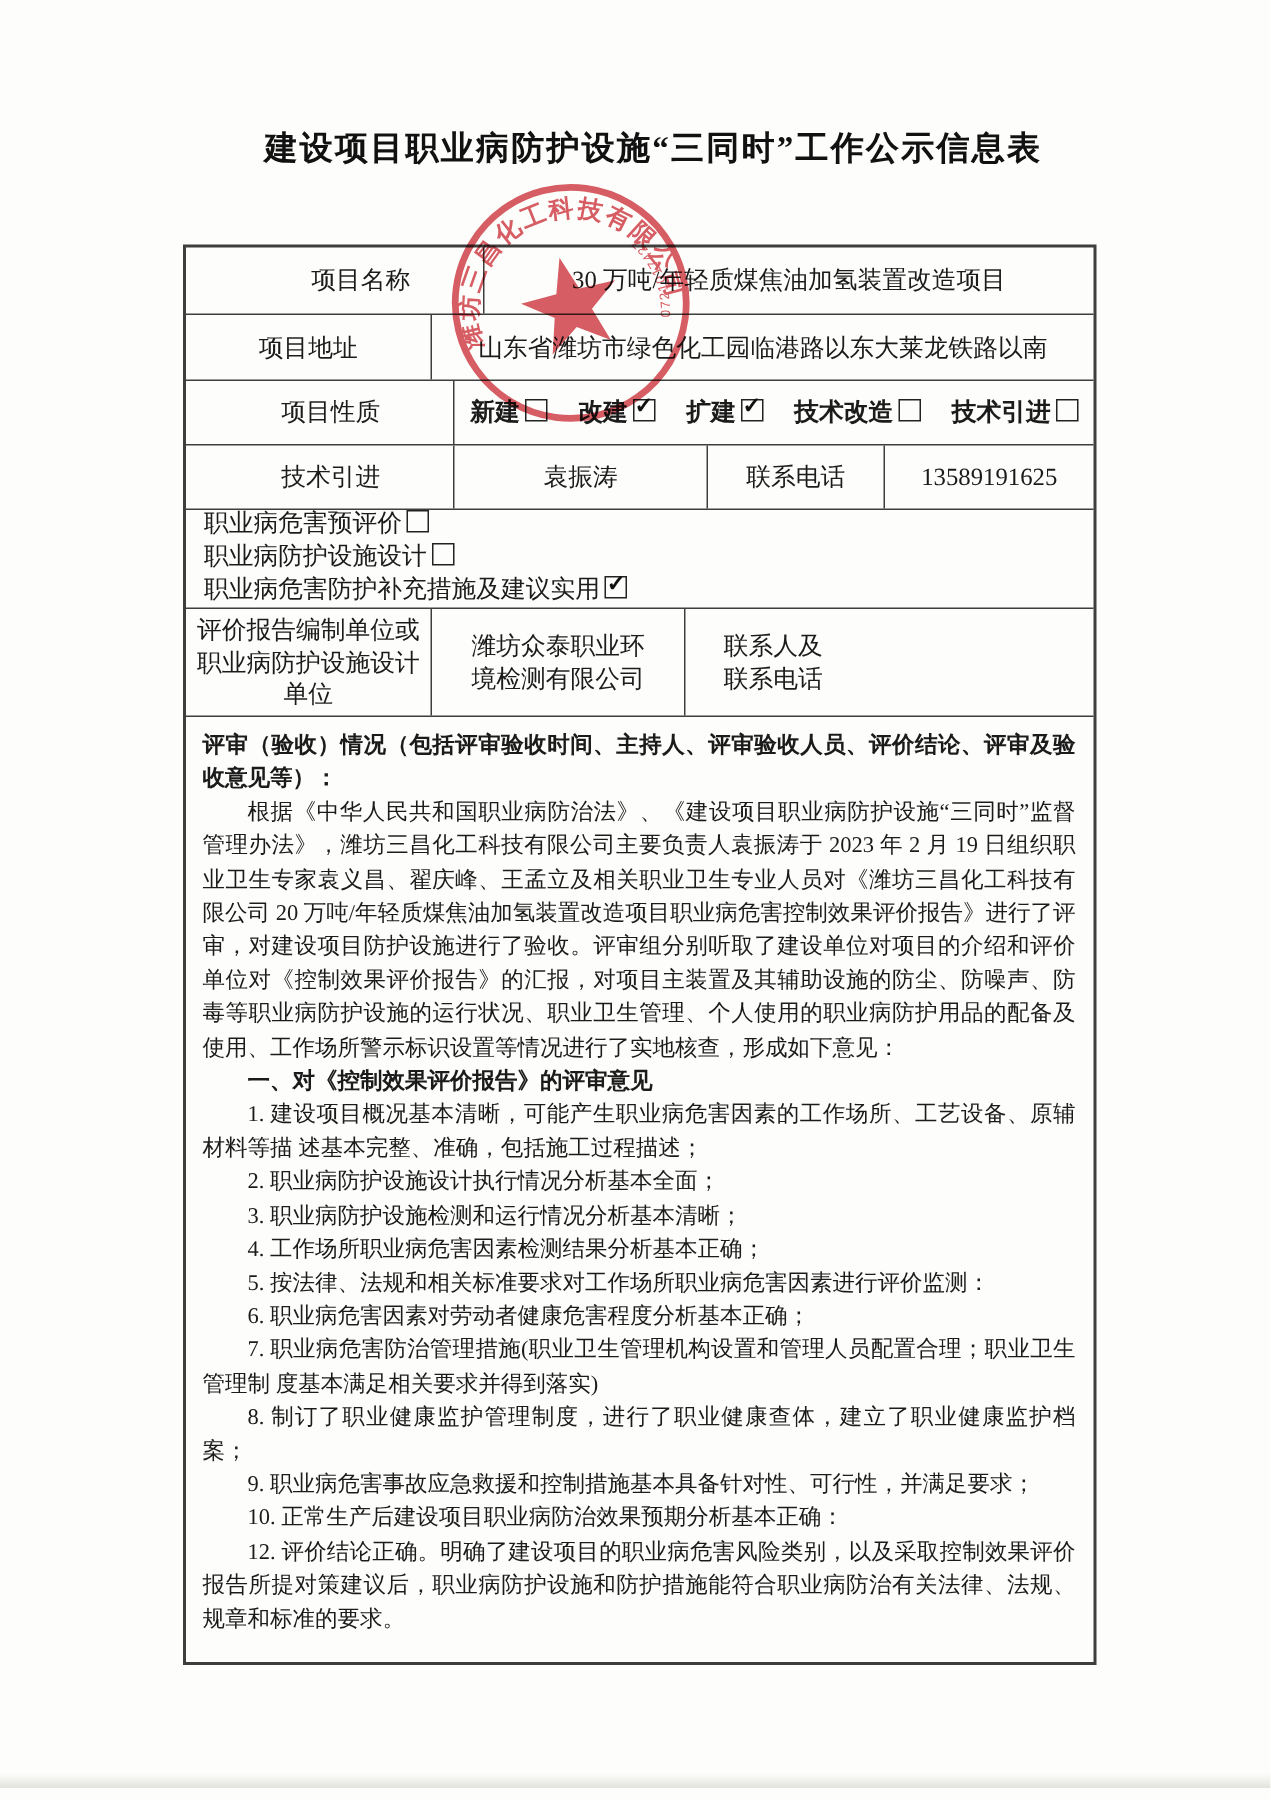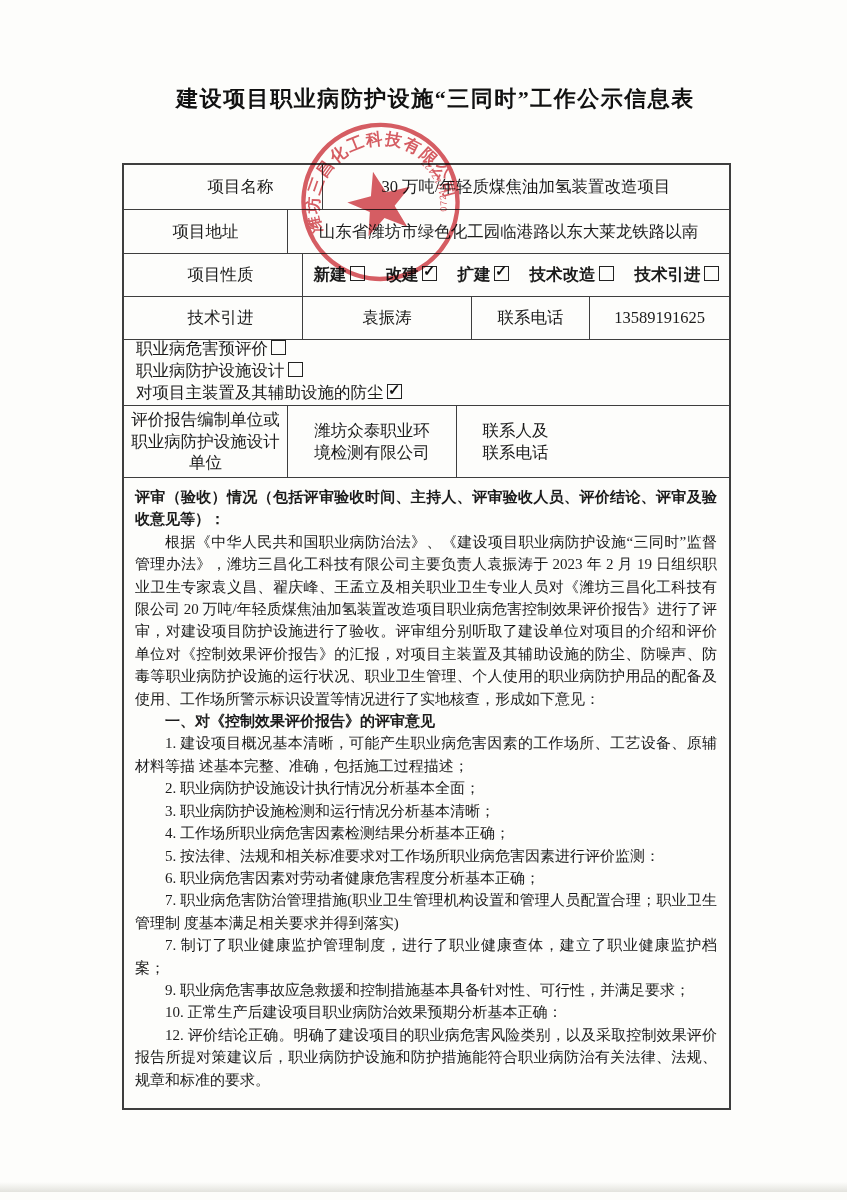--- a/index.html
+++ b/index.html
@@ -104,21 +104,21 @@
       <div class="cell val">13589191625</div>
     </div>
 
     <div class="trow h66">
       <div class="cell val opts-col">
 
           <span class="opt"><span>职业病危害预评价</span><span class="cbx"></span></span>
 
           <span class="opt"><span>职业病防护设施设计</span><span class="cbx"></span></span>
 
-          <span class="opt"><span>对项目主装置及其辅助设施的防尘</span><span class="cbx checked"></span></span>
+          <span class="opt"><span>职业病危害防护补充措施及建议实用</span><span class="cbx checked"></span></span>
         </div>
     </div>
 
     <div class="trow h72">
       <div class="cell lbl pre">评价报告编制单位或
 职业病防护设施设计
 单位</div>
       <div class="cell c170 pre">潍坊众泰职业环
 境检测有限公司</div>
       <div class="cell c118 pre">联系人及
@@ -141,21 +141,21 @@
           <p class="indent">3. 职业病防护设施检测和运行情况分析基本清晰；</p>
 
           <p class="indent">4. 工作场所职业病危害因素检测结果分析基本正确；</p>
 
           <p class="indent">5. 按法律、法规和相关标准要求对工作场所职业病危害因素进行评价监测：</p>
 
           <p class="indent">6. 职业病危害因素对劳动者健康危害程度分析基本正确；</p>
 
           <p class="indent">7. 职业病危害防治管理措施(职业卫生管理机构设置和管理人员配置合理；职业卫生管理制 度基本满足相关要求并得到落实)</p>
 
-          <p class="indent">7. 制订了职业健康监护管理制度，进行了职业健康查体，建立了职业健康监护档案；</p>
+          <p class="indent">8. 制订了职业健康监护管理制度，进行了职业健康查体，建立了职业健康监护档案；</p>
 
           <p class="indent">9. 职业病危害事故应急救援和控制措施基本具备针对性、可行性，并满足要求；</p>
 
           <p class="indent">10. 正常生产后建设项目职业病防治效果预期分析基本正确：</p>
 
 
           <p class="indent">12. 评价结论正确。明确了建设项目的职业病危害风险类别，以及采取控制效果评价报告所提对策建议后，职业病防护设施和防护措施能符合职业病防治有关法律、法规、规章和标准的要求。</p>
         </div>
     </div>
 

